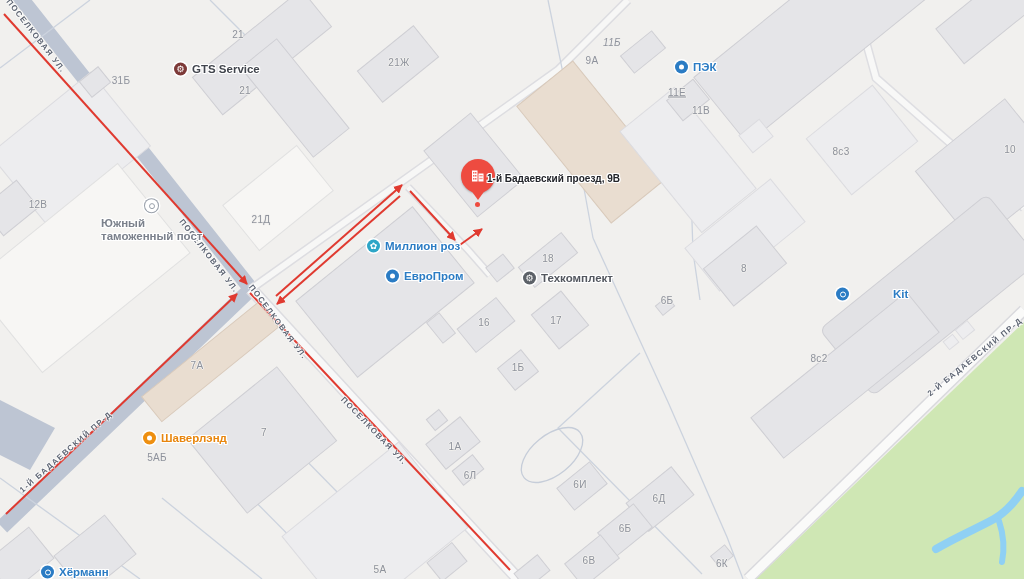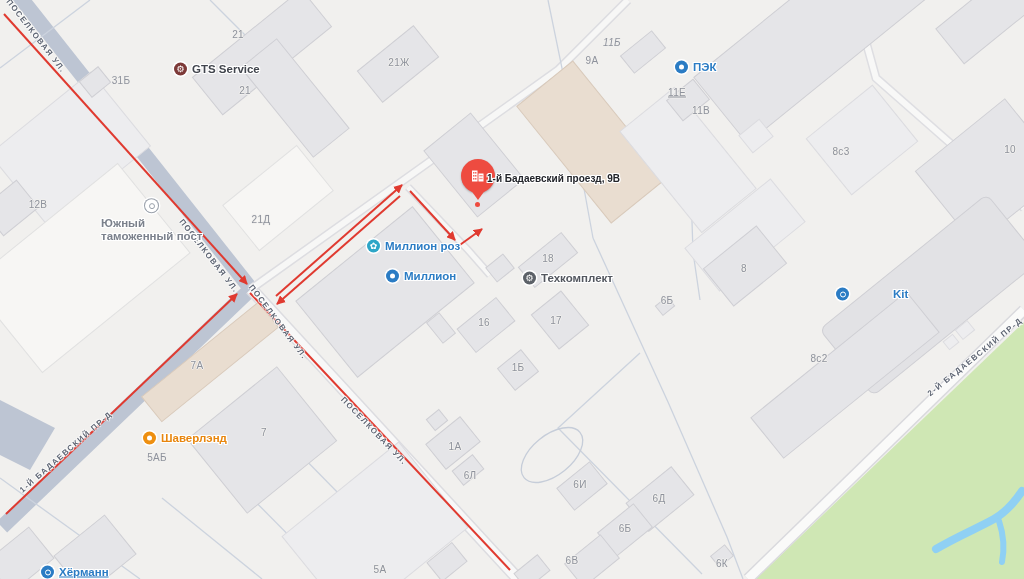--- a/index.html
+++ b/index.html
@@ -160,21 +160,21 @@
       <div class="bl" style="left: 819px; top: 358px;">8с2</div>
       <div class="bl" style="left: 548px; top: 258px;">18</div>
       <div class="bl" style="left: 484px; top: 322px;">16</div>
       <div class="bl" style="left: 556px; top: 320px;">17</div>
       <div class="bl" style="left: 518px; top: 367px;">1Б</div>
       <div class="bl" style="left: 455px; top: 446px;">1А</div>
       <div class="bl" style="left: 470px; top: 475px;">6Л</div>
       <div class="bl" style="left: 580px; top: 484px;">6И</div>
       <div class="bl" style="left: 659px; top: 498px;">6Д</div>
       <div class="bl" style="left: 625px; top: 528px;">6Б</div>
-      <div class="bl" style="left: 572px; top: 560px;">6В</div>
+      <div class="bl" style="left: 589px; top: 560px;">6В</div>
       <div class="bl" style="left: 722px; top: 563px;">6К</div>
       <div class="bl" style="left: 197px; top: 365px;">7А</div>
       <div class="bl" style="left: 264px; top: 432px;">7</div>
       <div class="bl" style="left: 157px; top: 457px;">5АБ</div>
       <div class="bl" style="left: 380px; top: 569px;">5А</div>
       <div class="sl" style="left: 36px; top: 36px; transform: translate(-50%, -50%) rotate(52deg);">Поселковая ул.</div>
       <div class="sl" style="left: 209px; top: 256px; transform: translate(-50%, -50%) rotate(52deg);">Поселковая ул.</div>
       <div class="sl" style="left: 278px; top: 322px; transform: translate(-50%, -50%) rotate(53deg);">Поселковая ул.</div>
       <div class="sl" style="left: 374px; top: 431px; transform: translate(-50%, -50%) rotate(46deg);">Поселковая ул.</div>
       <div class="sl" style="left: 66px; top: 452px; transform: translate(-50%, -50%) rotate(-41deg);">1-й Бадаевский пр-д</div>
@@ -191,21 +191,21 @@
 таможенный пост</span>
       </div>
       <div class="poi" style="left: 367px; top: 246px;">
         <span class="poi-ic" style="background: rgb(46, 166, 199);">✿</span>
         <span class="poi-tx halo" style="color: rgb(43, 124, 196);">Миллион роз</span>
       </div>
       <div class="poi" style="left: 386px; top: 276px;">
         <span class="poi-ic" style="background: rgb(43, 124, 196);">
           <span class="poi-dot"></span>
         </span>
-        <span class="poi-tx halo" style="color: rgb(43, 124, 196);">Миллион</span>
+        <span class="poi-tx halo" style="color: rgb(43, 124, 196);">ЕвроПром</span>
       </div>
       <div class="poi" style="left: 523px; top: 278px;">
         <span class="poi-ic" style="background: rgb(92, 97, 104);">⚙</span>
         <span class="poi-tx halo" style="color: rgb(83, 87, 95);">Техкомплект</span>
       </div>
       <div class="poi" style="left: 654px; top: 67px; margin-left: 21px;">
         <span class="poi-ic" style="background: rgb(43, 124, 196);">
           <span class="poi-dot"></span>
         </span>
         <span class="poi-tx halo" style="color: rgb(43, 124, 196);">ПЭК</span>
@@ -219,21 +219,21 @@
       <div class="poi" style="left: 836px; top: 294px; gap: 44px;">
         <span class="poi-ic" style="background: rgb(43, 124, 196);">
           <span class="poi-ring"></span>
         </span>
         <span class="poi-tx halo" style="color: rgb(43, 124, 196);">Kit</span>
       </div>
       <div class="poi" style="left: 41px; top: 572px;">
         <span class="poi-ic" style="background: rgb(43, 124, 196);">
           <span class="poi-ring"></span>
         </span>
-        <span class="poi-tx halo" style="color: rgb(43, 124, 196); text-decoration: underline;">Хёрманн</span>
+        <span class="poi-tx halo" style="color: rgb(43, 124, 196);">Хёрманн</span>
       </div>
     </div>
 
   <div class="pin">
     <div class="pin-head">
       <svg width="18" height="18" viewBox="0 0 18 18">
         <g fill="#fff">
           <rect x="3" y="3.5" width="5.5" height="11"></rect>
           <rect x="9.5" y="6.5" width="5" height="8"></rect>
         </g>

